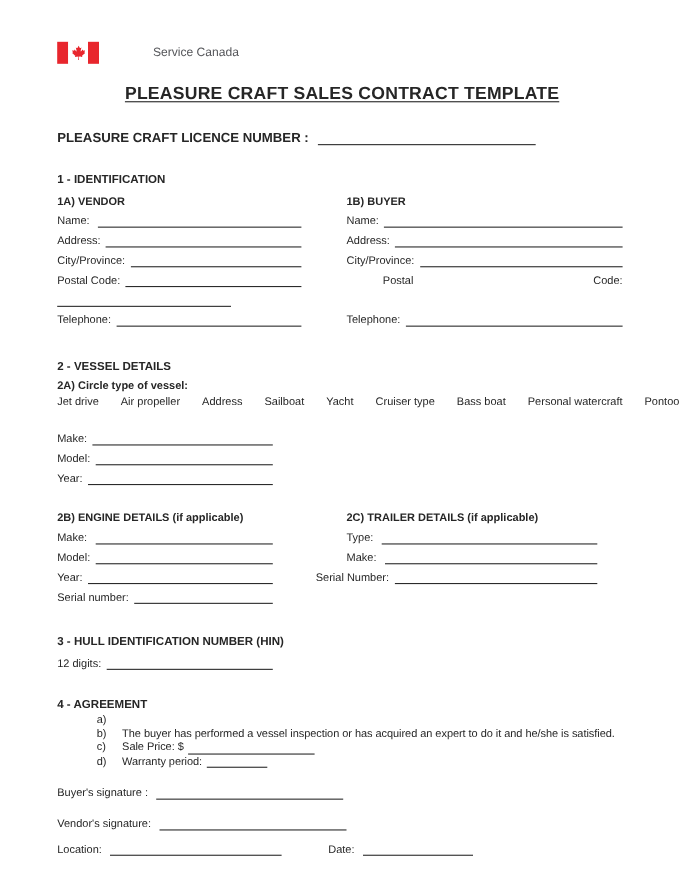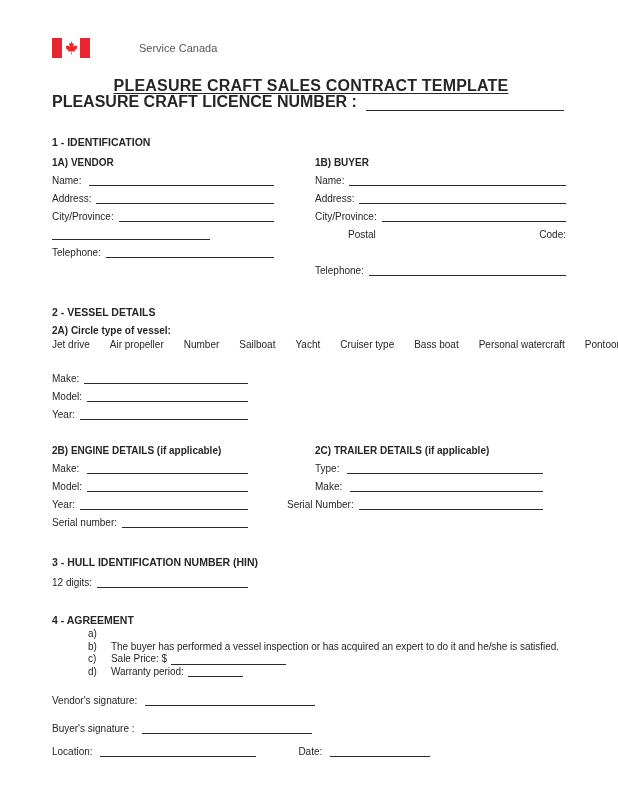--- a/index.html
+++ b/index.html
@@ -29,21 +29,21 @@
     letter-spacing: .2px;
   }
   .doc-title span { text-decoration: underline; text-underline-offset: 2px; }
 
   
   .frow { display: flex; align-items: flex-end; height: 18px; white-space: pre; }
   .lbl { flex: none; }
   .ln { border-bottom: 1px solid #2b2b2b; flex: 1; height: 12px; margin-left: 5px; }
   .ln.fixed { flex: none; }
 
-  .licence-row { font-weight: bold; font-size: 16px; height: 16px; }
+  .licence-row { margin-top: 21px; font-weight: bold; font-size: 12px; height: 16px; }
   .licence-row .ln { width: 198px; flex: none; }
 
   .sec-head { font-weight: bold; font-size: 10.5px; }
   .sub-head { font-weight: bold; }
 
   .sec1-head { margin-top: 25px; }
   .cols { display: grid; grid-template-columns: 222px 251px; column-gap: 41px; }
   .col .sub-head { height: 18px; margin-top: 2px; display: flex; align-items: flex-end; }
 
   .postal-split { display: flex; justify-content: space-between; padding-left: 33px; }
@@ -121,20 +121,24 @@
         <span class="ln"></span>
       </div>
       <div class="frow">
         <span class="lbl">Address:</span>
         <span class="ln"></span>
       </div>
       <div class="frow">
         <span class="lbl">City/Province:</span>
         <span class="ln"></span>
       </div>
+      <div class="frow">
+        <span class="lbl">Postal Code:</span>
+        <span class="ln"></span>
+      </div>
       <div class="frow cont-line">
         <span class="ln"></span>
       </div>
       <div class="frow">
         <span class="lbl">Telephone:</span>
         <span class="ln"></span>
       </div>
     </div>
 
     <div class="col">
@@ -161,21 +165,21 @@
         <span class="ln"></span>
       </div>
     </div>
   </div>
 
   <div class="sec-head sec2-head">2 - VESSEL DETAILS</div>
   <div class="circle-head">2A) Circle type of vessel:</div>
   <div class="vessel-types">
     <span>Jet drive</span>
     <span>Air propeller</span>
-    <span>Number</span>
+    <span>Address</span>
     <span>Sailboat</span>
     <span>Yacht</span>
     <span>Cruiser type</span>
     <span>Bass boat</span>
     <span>Personal watercraft</span>
     <span>Pontoon</span>
   </div>
 
   <div class="vmy">
     <div class="frow">
@@ -250,25 +254,25 @@
       <span class="ln fixed w115"></span>
     </div>
     <div class="agr-item has-line">
       <span class="agr-letter">d)</span>
       <span class="agr-text">Warranty period:</span>
       <span class="ln fixed w55"></span>
     </div>
   </div>
 
   <div class="frow sig-row">
+    <span class="lbl">Buyer's signature : </span>
+    <span class="ln"></span>
+  </div>
+  <div class="frow sig-row">
     <span class="lbl">Vendor's signature: </span>
-    <span class="ln"></span>
-  </div>
-  <div class="frow sig-row">
-    <span class="lbl">Buyer's signature : </span>
     <span class="ln"></span>
   </div>
   <div class="loc-date">
     <div class="loc-grp">
       <span class="lbl">Location: </span>
       <span class="ln"></span>
     </div>
     <div class="date-grp">
       <span class="lbl">Date: </span>
       <span class="ln"></span>

